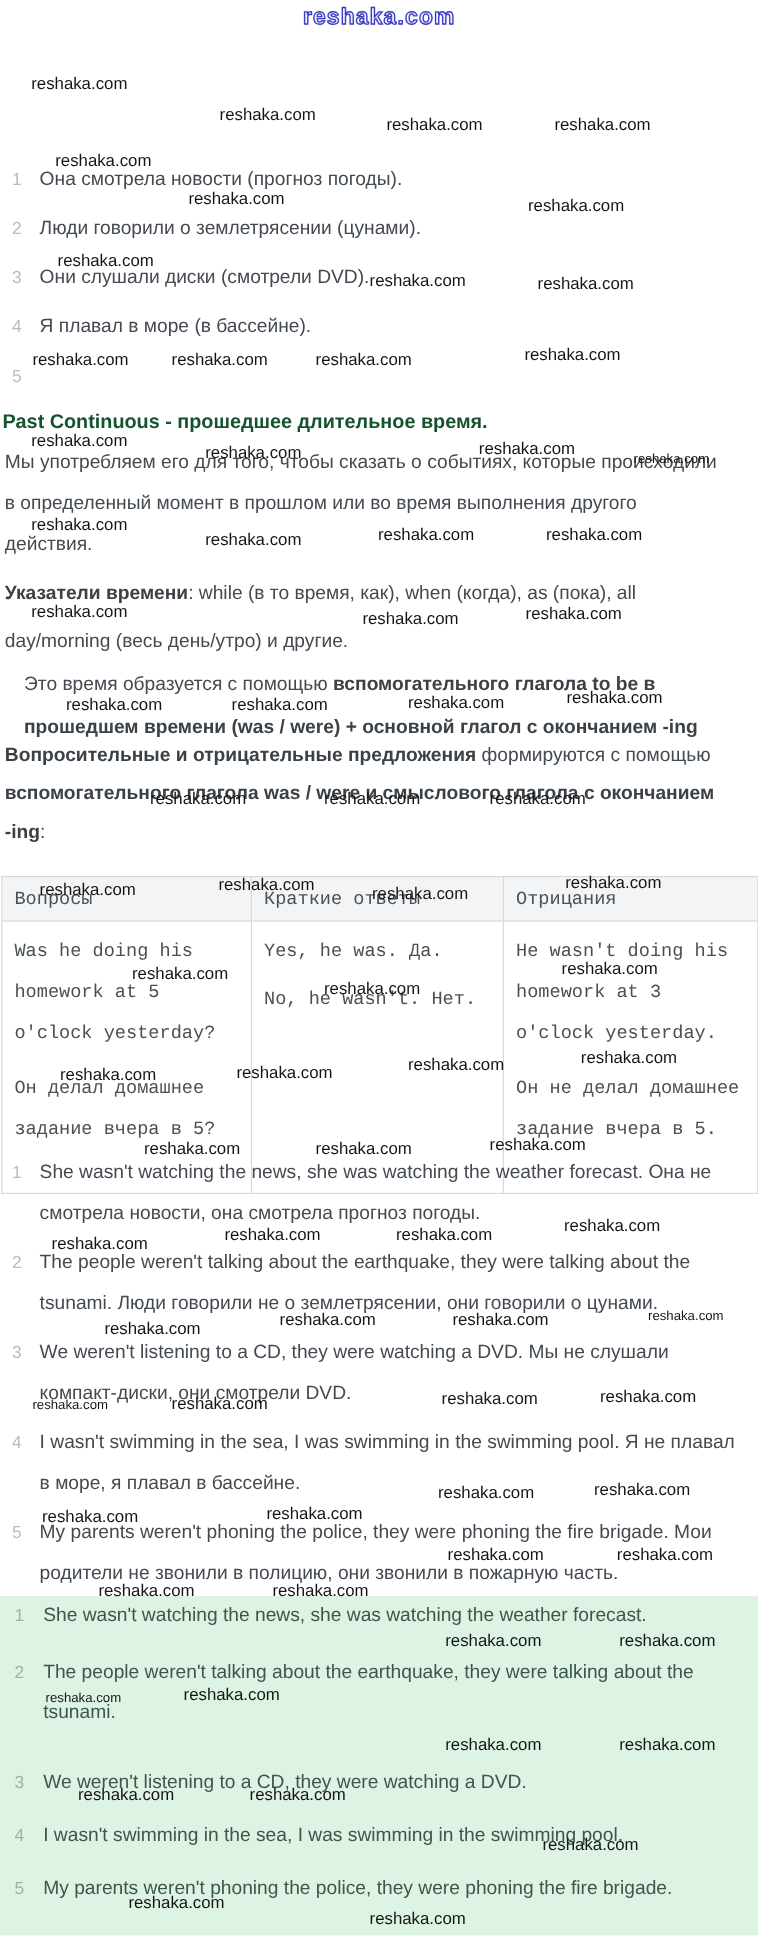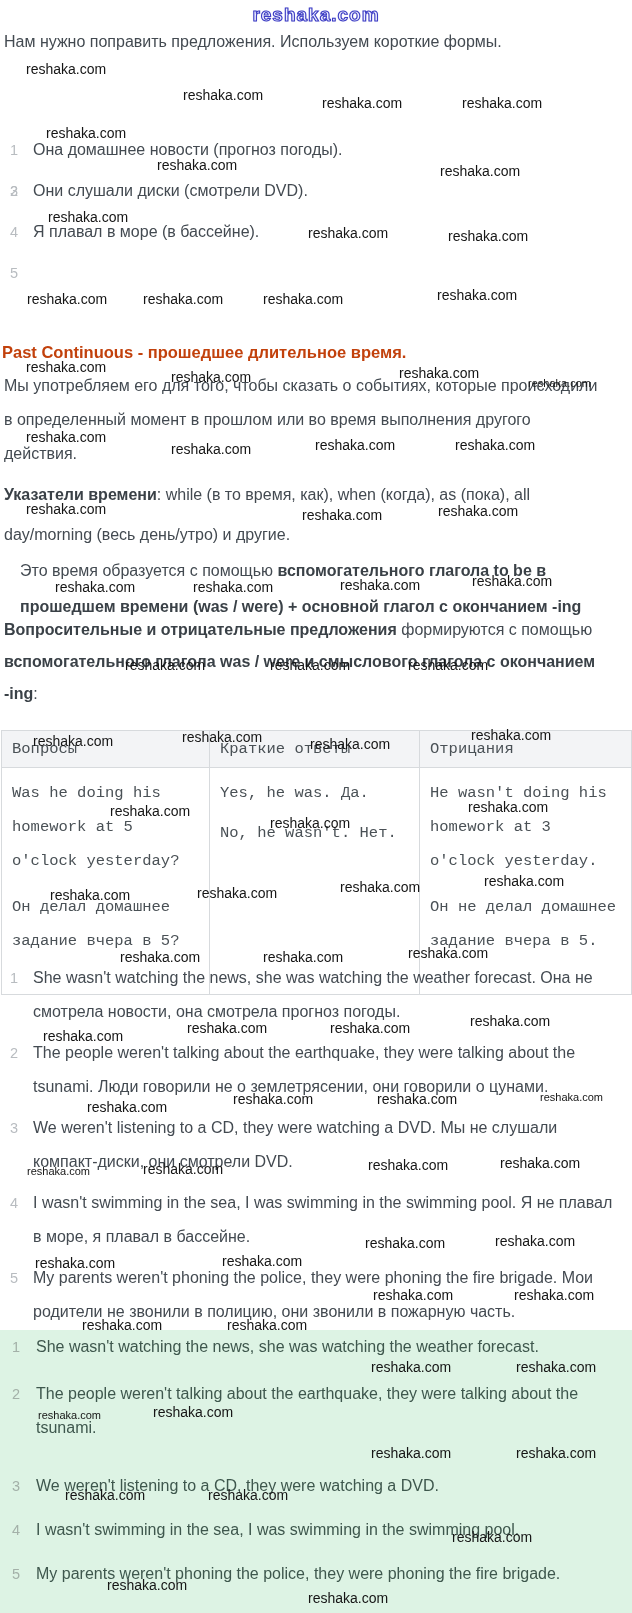--- a/index.html
+++ b/index.html
@@ -13,21 +13,21 @@
   .intro{top:25px;}
   .ex-task{top:63px;}
   .ex-ans{top:107px;}
   .para{position:absolute;left:4px;width:600px;margin:0;}
   .p-usage{top:369px;line-height:34px;}
   .p-markers{top:475px;line-height:40px;}
   .p-form{top:553px;line-height:36px;margin-left:16px;}
   .p-neg{top:614px;line-height:32px;}
   .b{font-weight:bold;color:#3a4147;}
   .heading{position:absolute;left:2px;top:335px;margin:0;font-size:16.5px;
-           font-weight:bold;color:#c2410c;line-height:34px;}
+           font-weight:bold;color:#14532d;line-height:34px;}
   .list{position:absolute;left:0;}
   .list-item{position:relative;padding-left:33px;line-height:34px;}
   .num{position:absolute;left:10px;top:0;color:#b8bcc0;font-size:14.5px;line-height:34px;}
   .list1{top:133px;left:0;width:600px;}
   .list1 .list-item{margin-bottom:7px;}
   .answers{top:961px;width:632px;}
   .answers .list-item{width:592px;margin-bottom:7px;}
   table.grammar{position:absolute;top:730px;left:1px;width:630px;border-collapse:collapse;
                 table-layout:fixed;font-family:Liberation Mono, monospace;}
   table.grammar col.c1{width:208px;} table.grammar col.c2{width:210px;} table.grammar col.c3{width:212px;}
@@ -51,25 +51,24 @@
   .wm{position:absolute;font-size:14px;color:#151515;white-space:nowrap;line-height:14px;}
   .wm.sm{font-size:11px;}
 </style>
 </head>
 <body>
 
 <div class="page">
 
   <div class="logo">reshaka.com</div>
 
-  <div class="line intro">Нам нужно поправить предложения. Используем короткие формы.</div>
 
   <div class="list list1">
-      <div class="list-item"><span class="num">1</span><span>Она домашнее новости (прогноз погоды).</span></div>
-      <div class="list-item"><span class="num">2</span></div>
+      <div class="list-item"><span class="num">1</span><span>Она смотрела новости (прогноз погоды).</span></div>
+      <div class="list-item"><span class="num">2</span><span>Люди говорили о землетрясении (цунами).</span></div>
       <div class="list-item"><span class="num">3</span><span>Они слушали диски (смотрели DVD).</span></div>
       <div class="list-item"><span class="num">4</span><span>Я плавал в море (в бассейне).</span></div>
       <div class="list-item"><span class="num">5</span></div>
     </div>
 
   <h2 class="heading">Past Continuous - прошедшее длительное время.</h2>
 
   <p class="para p-markers"><span class="b">Указатели времени</span><span>: while (в то время, как), when (когда), as (пока), all day/morning (весь день/утро) и другие.</span></p>
 
   <p class="para p-usage"><span>Мы употребляем его для того, чтобы сказать о событиях, которые происходили в определенный момент в прошлом или во время выполнения другого действия.</span></p>

